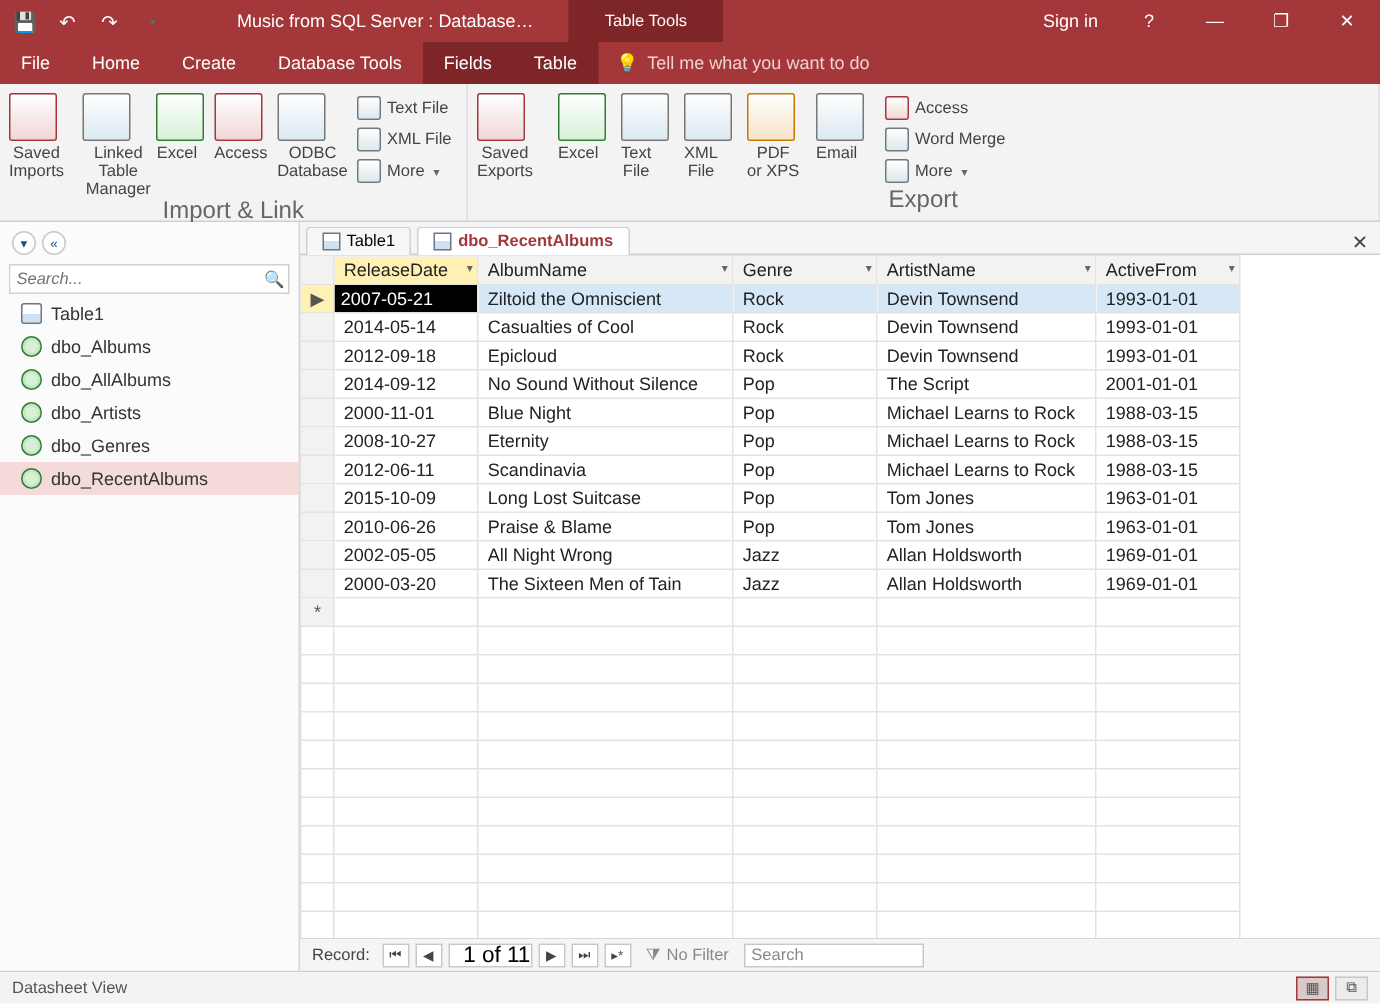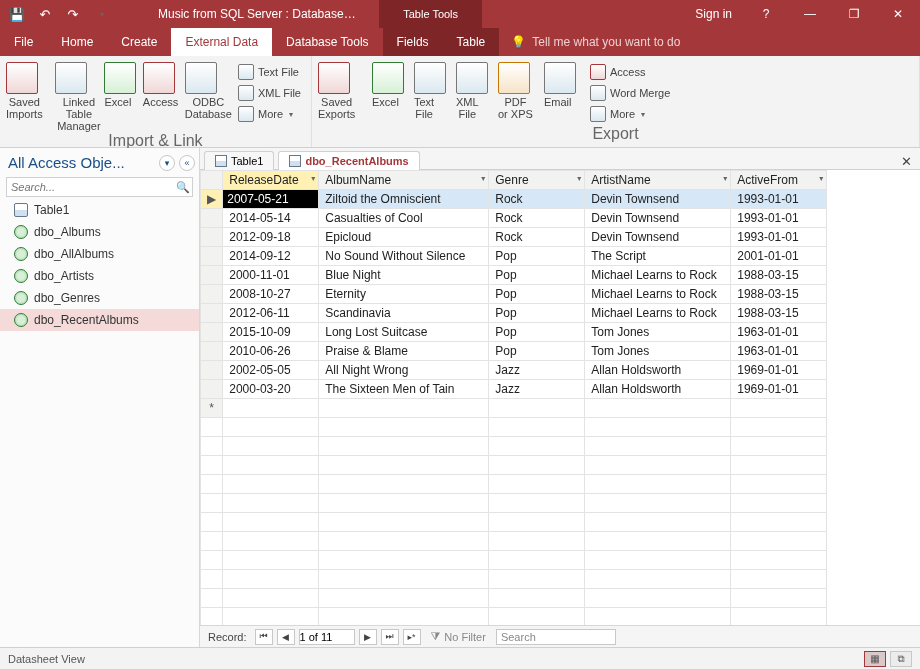--- a/index.html
+++ b/index.html
@@ -84,21 +84,21 @@
 .c-rel { width: 96px; }
 .c-alb { width: 170px; }
 .c-gen { width: 96px; }
 .c-art { width: 146px; }
 .c-act { width: 96px; }
 
 
 .recnav { height: 22px; border-top: 1px solid #d7d7d7; background: #f5f5f5; display: flex; align-items: center; font-size: 11px; color: #444; gap: 4px; padding: 0 4px; }
 .recnav .lbl { padding: 0 4px; }
 .recbtn { width: 18px; height: 16px; border: 1px solid #c8c8c8; background: #fff; font-size: 9px; display: flex; align-items: center; justify-content: center; }
-.recpos { width: 56px; height: 16px; border: 1px solid #c8c8c8; background: #fff; text-align: left; font-size: 11px; }
+.recpos { width: 56px; height: 16px; border: 1px solid #c8c8c8; background: #fff; text-align: right; font-size: 15px; }
 .recfilter { display: flex; align-items: center; gap: 4px; color: #888; padding: 0 6px; }
 .recsearch { width: 120px; height: 16px; border: 1px solid #c8c8c8; background: #fff; font-size: 11px; color: #888; padding: 0 4px; }
 
 
 .status { height: 22px; background: #f3f3f3; border-top: 1px solid #d0d0d0; display: flex; align-items: center; font-size: 11px; color: #555; padding: 0 8px; }
 .status .vbtn { width: 22px; height: 16px; border: 1px solid #c8c8c8; background: #ececec; margin-left: 4px; display: flex; align-items: center; justify-content: center; font-size: 10px; }
 .status .vbtn.on { background: #d9c9c9; border-color: #a4373a; }
 .spacer { flex: 1; }
 </style>
 </head>
@@ -120,21 +120,20 @@
     <div class="sysbtn">—</div>
     <div class="sysbtn">❐</div>
     <div class="sysbtn">✕</div>
   </div>
 </div>
 
 <div class="ribbon-tabs" id="ribbon-tabs">
     <div class="rtab">File</div>
     <div class="rtab">Home</div>
     <div class="rtab">Create</div>
-    <div class="rtab active">External Data</div>
     <div class="rtab">Database Tools</div>
     <div class="rtab ctx">Fields</div>
     <div class="rtab ctx">Table</div>
     <div class="tellme">
       <span>💡</span>
       <span>Tell me what you want to do</span>
     </div>
   </div>
 
 <div class="ribbon">
@@ -227,21 +226,20 @@
       </div>
     </div>
     <div class="rgroup-label">Export</div>
   </div>
 </div>
 
 <div class="main">
 
   <div class="nav">
     <div class="nav-hdr">
-      <span class="nav-hdr-title">All Access Obje...</span>
       <span class="nav-hdr-btn">▾</span>
       <span class="nav-hdr-btn">«</span>
     </div>
     <div class="nav-search">
       <input placeholder="Search..." style="">
       <span class="mag">🔍</span>
     </div>
     <div id="nav-items">
         <div class="nav-item">
           <span class="nav-ico tbl"></span>

